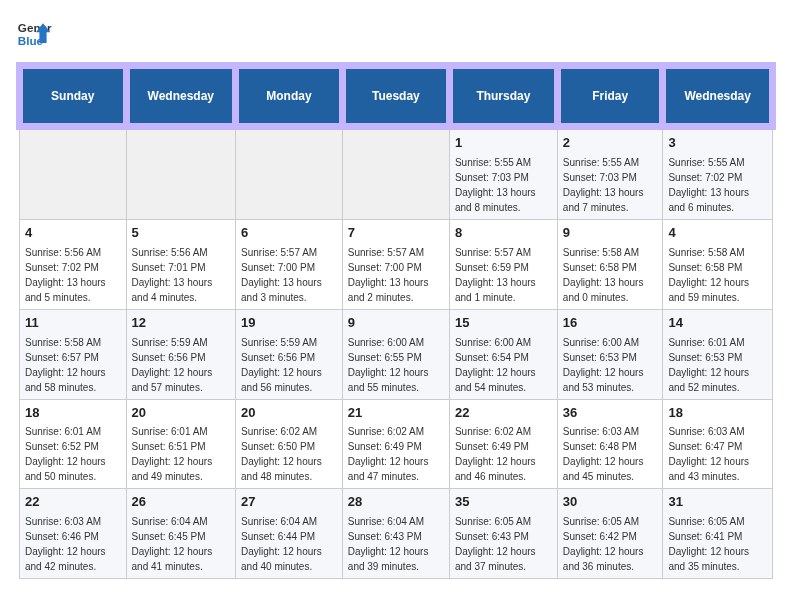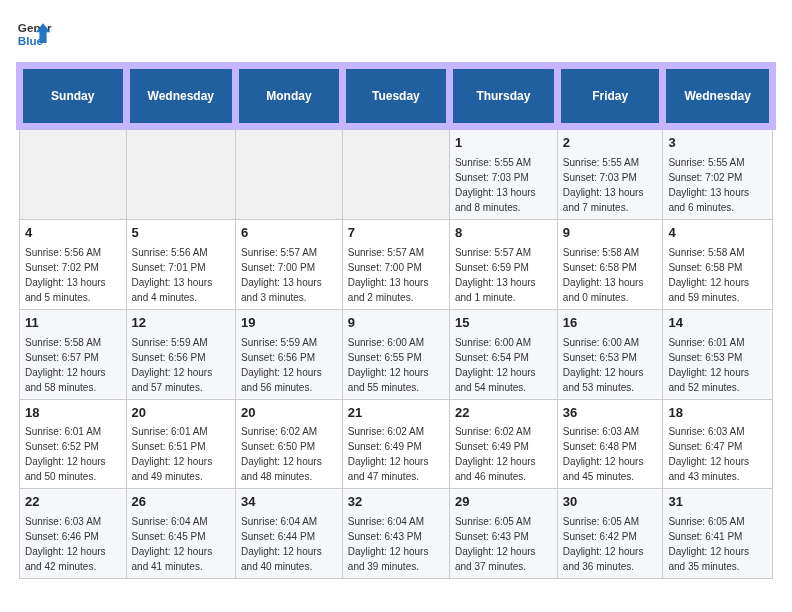--- a/index.html
+++ b/index.html
@@ -303,35 +303,35 @@
 and 42 minutes.</div>
         </td>
         <td>
           <span class="day-num">26</span>
           <div class="cell-info" style="white-space: pre-line;">Sunrise: 6:04 AM
 Sunset: 6:45 PM
 Daylight: 12 hours
 and 41 minutes.</div>
         </td>
         <td>
-          <span class="day-num">34</span>
+          <span class="day-num">27</span>
           <div class="cell-info" style="white-space: pre-line;">Sunrise: 6:04 AM
 Sunset: 6:44 PM
 Daylight: 12 hours
 and 40 minutes.</div>
         </td>
         <td>
-          <span class="day-num">32</span>
+          <span class="day-num">28</span>
           <div class="cell-info" style="white-space: pre-line;">Sunrise: 6:04 AM
 Sunset: 6:43 PM
 Daylight: 12 hours
 and 39 minutes.</div>
         </td>
         <td>
-          <span class="day-num">29</span>
+          <span class="day-num">35</span>
           <div class="cell-info" style="white-space: pre-line;">Sunrise: 6:05 AM
 Sunset: 6:43 PM
 Daylight: 12 hours
 and 37 minutes.</div>
         </td>
         <td>
           <span class="day-num">30</span>
           <div class="cell-info" style="white-space: pre-line;">Sunrise: 6:05 AM
 Sunset: 6:42 PM
 Daylight: 12 hours

